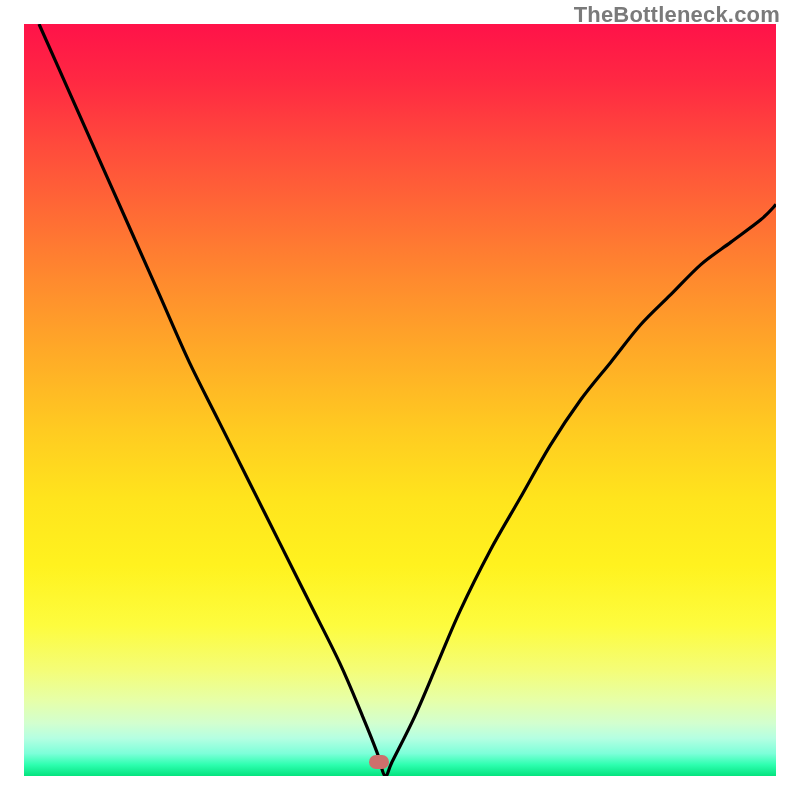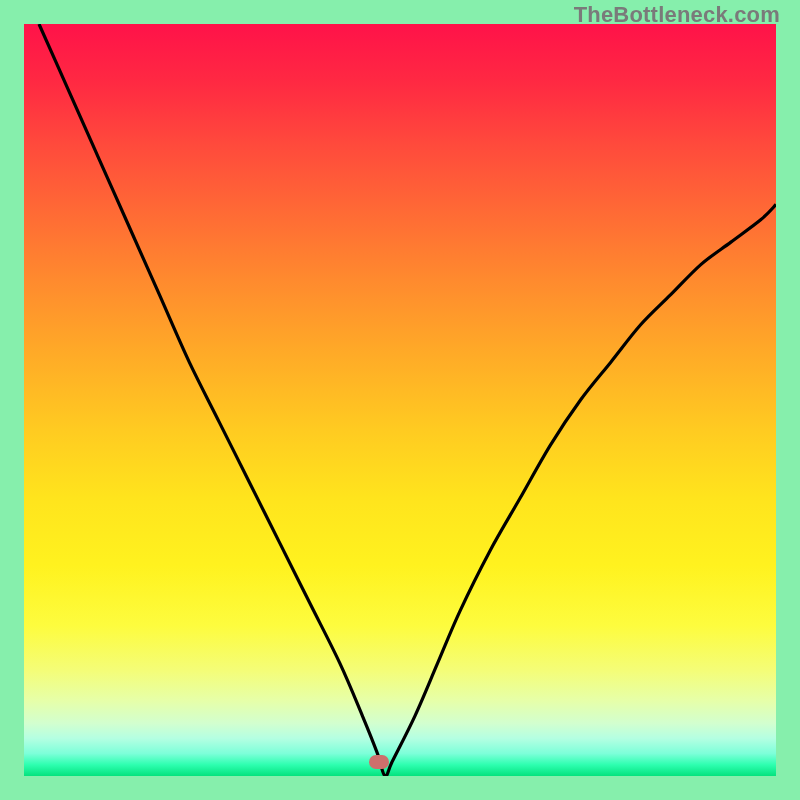--- a/index.html
+++ b/index.html
@@ -8,21 +8,21 @@
     width: 800px;
     height: 800px;
     background: #000;
     font-family: Arial, Helvetica, sans-serif;
     overflow: hidden;
   }
   .frame {
     position: relative;
     width: 800px;
     height: 800px;
-    background: #86efac;
+    background: #ffffff;
   }
   .watermark {
     position: absolute;
     top: 2px;
     right: 20px;
     color: #7a7a7a;
     font-size: 22px;
     font-weight: 600;
     letter-spacing: 0.2px;
     z-index: 10;

